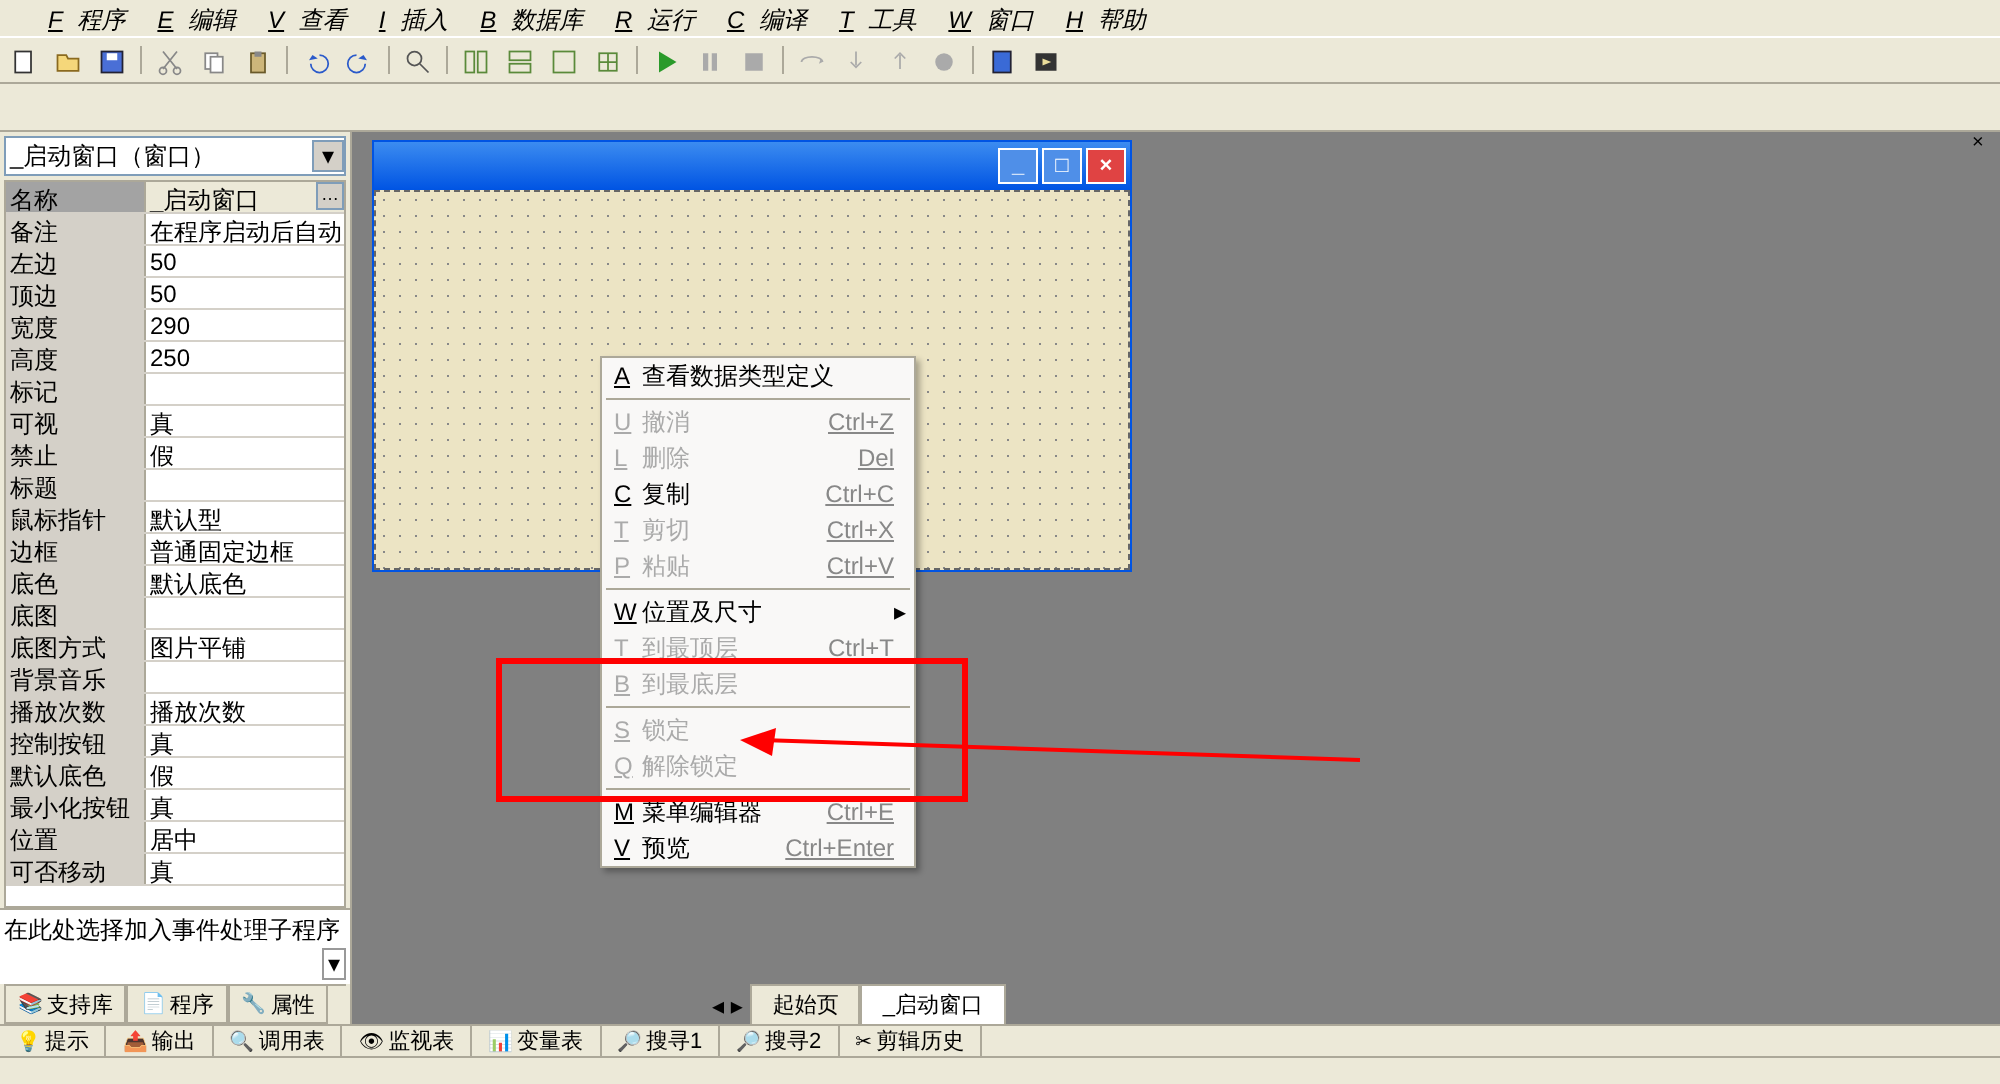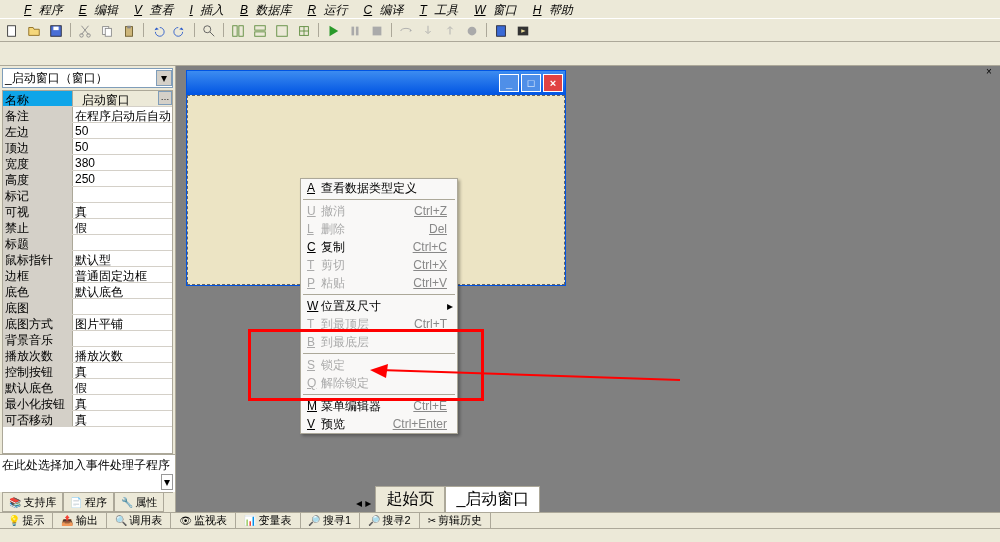--- a/index.html
+++ b/index.html
@@ -12,42 +12,42 @@
 .toolbar .tb svg{width:14px;height:14px;}
 .toolbar .sep{width:1px;background:#aca899;margin:2px 2px;}
 .toolbar2{height:24px;border-bottom:1px solid #aca899;display:flex;gap:2px;padding:2px;}
 .main{position:absolute;top:66px;left:0;right:0;bottom:30px;display:flex;}
 .leftpanel{width:176px;border-right:1px solid #aca899;display:flex;flex-direction:column;background:#ece9d8;}
 .combo{height:20px;background:#fff;border:1px solid #7f9db9;margin:2px;display:flex;align-items:center;padding:0 2px;position:relative;}
 .combo .arrow{position:absolute;right:0;width:16px;height:16px;background:#d4d0c8;border:1px solid #7f9db9;display:flex;align-items:center;justify-content:center;}
 .propgrid{flex:1;overflow:auto;background:#fff;border:1px solid #aca899;margin:0 2px;}
 .proprow{display:flex;height:16px;border-bottom:1px solid #d4d0c8;}
 .proprow .pk{width:70px;background:#d4d0c8;border-right:1px solid #aca899;padding:1px 2px;overflow:hidden;white-space:nowrap;}
-.proprow .pk.hdr{background:#0ea5e9;color:#000;}
+.proprow .pk.hdr{background:#a3a3a3;color:#000;}
 .proprow .pv{flex:1;padding:1px 2px;overflow:hidden;white-space:nowrap;position:relative;}
 .proprow .pv.hdr{background:#ece9d8;}
 .proprow .pv .dd{position:absolute;right:0;top:0;width:14px;height:14px;background:#d4d0c8;border:1px solid #7f9db9;font-size:9px;text-align:center;}
 .bottomtabs{height:20px;display:flex;border-top:1px solid #aca899;margin:0 2px;}
 .bottomtabs .bt{padding:2px 6px;border:1px solid #aca899;border-top:none;background:#ece9d8;font-size:11px;display:flex;align-items:center;gap:2px;}
 .canvas{flex:1;background:#808080;position:relative;}
 .form-window{position:absolute;left:10px;top:4px;width:380px;background:#ece9d8;border:1px solid #0054e3;}
 .titlebar{height:24px;background:linear-gradient(#3c8cf0,#0054e3);display:flex;justify-content:flex-end;align-items:center;padding:0 2px;gap:2px;}
 .titlebar .wbtn{width:20px;height:18px;background:#4f8fe8;border:1px solid #fff;color:#fff;display:flex;align-items:center;justify-content:center;font-size:11px;font-weight:bold;}
 .titlebar .wbtn.close{background:#e04343;}
 .form-body{height:190px;background:#ece4c4;background-image:radial-gradient(#888 0.5px,transparent 0.5px);background-size:8px 8px;border:1px dashed #666;}
 .context-menu{position:absolute;left:300px;top:178px;width:158px;background:#f9f8f7;border:1px solid #aca899;box-shadow:2px 2px 3px rgba(0,0,0,0.3);z-index:10;}
 .context-menu .mi{height:18px;display:flex;align-items:center;padding:0 6px 0 20px;position:relative;}
 .context-menu .mi .sc{position:absolute;right:10px;color:#888;text-decoration:underline;}
 .context-menu .mi.disabled{color:#aaa;}
 .context-menu .mi .arr{position:absolute;right:4px;}
 .context-menu .msep{height:1px;background:#aca899;margin:2px 2px;}
 .highlight-box{position:absolute;border:3px solid #ff0000;pointer-events:none;z-index:20;}
 .arrow-svg{position:absolute;z-index:21;pointer-events:none;}
 .bottom-tabs-main{position:absolute;bottom:0;left:176px;height:20px;display:flex;align-items:end;}
-.bottom-tabs-main .mtab{padding:2px 10px;background:#ece9d8;border:1px solid #aca899;border-bottom:none;font-size:16px;margin-top:48px;}
+.bottom-tabs-main .mtab{padding:2px 10px;background:#ece9d8;border:1px solid #aca899;border-bottom:none;font-size:11px;margin-top:48px;}
 .bottom-tabs-main .mtab.active{background:#fff;}
 .statusbar{position:absolute;bottom:14px;left:0;right:0;height:16px;background:#ece9d8;border-top:1px solid #aca899;display:flex;gap:0;}
 .statusbar .st{padding:1px 8px;border-right:1px solid #aca899;display:flex;align-items:center;gap:2px;font-size:11px;}
 .statustext{position:absolute;bottom:0;left:0;right:0;height:14px;background:#ece9d8;border-top:1px solid #aca899;padding:0 4px;font-size:11px;overflow:hidden;}
 .close-x{position:absolute;right:4px;top:66px;width:10px;height:10px;font-size:10px;z-index:5;}
 .eventrow{padding:2px;background:#fff;border-top:1px solid #aca899;font-size:11px;}
 </style>
 </head>
 <body>
 
@@ -281,21 +281,21 @@
         <div class="proprow">
           <div class="pk">左边</div>
           <div class="pv">50</div>
         </div>
         <div class="proprow">
           <div class="pk">顶边</div>
           <div class="pv">50</div>
         </div>
         <div class="proprow">
           <div class="pk">宽度</div>
-          <div class="pv">380</div>
+          <div class="pv">290</div>
         </div>
         <div class="proprow">
           <div class="pk">高度</div>
           <div class="pv">250</div>
         </div>
         <div class="proprow">
           <div class="pk">标记</div>
           <div class="pv"></div>
         </div>
         <div class="proprow">
@@ -342,20 +342,24 @@
           <div class="pk">控制按钮</div>
           <div class="pv">真</div>
         </div>
         <div class="proprow">
           <div class="pk">默认底色</div>
           <div class="pv">假</div>
         </div>
         <div class="proprow">
           <div class="pk">最小化按钮</div>
           <div class="pv">真</div>
+        </div>
+        <div class="proprow">
+          <div class="pk">位置</div>
+          <div class="pv">居中</div>
         </div>
         <div class="proprow">
           <div class="pk">可否移动</div>
           <div class="pv">真</div>
         </div>
       </div>
     <div class="eventrow"><span>在此处选择加入事件处理子程序</span> <span style="float:right;border:1px solid #999;padding:0 2px;">▾</span></div>
     <div class="bottomtabs">
         <div class="bt"><span style="font-size:10px">📚</span>支持库</div>
         <div class="bt"><span style="font-size:10px">📄</span>程序</div>

